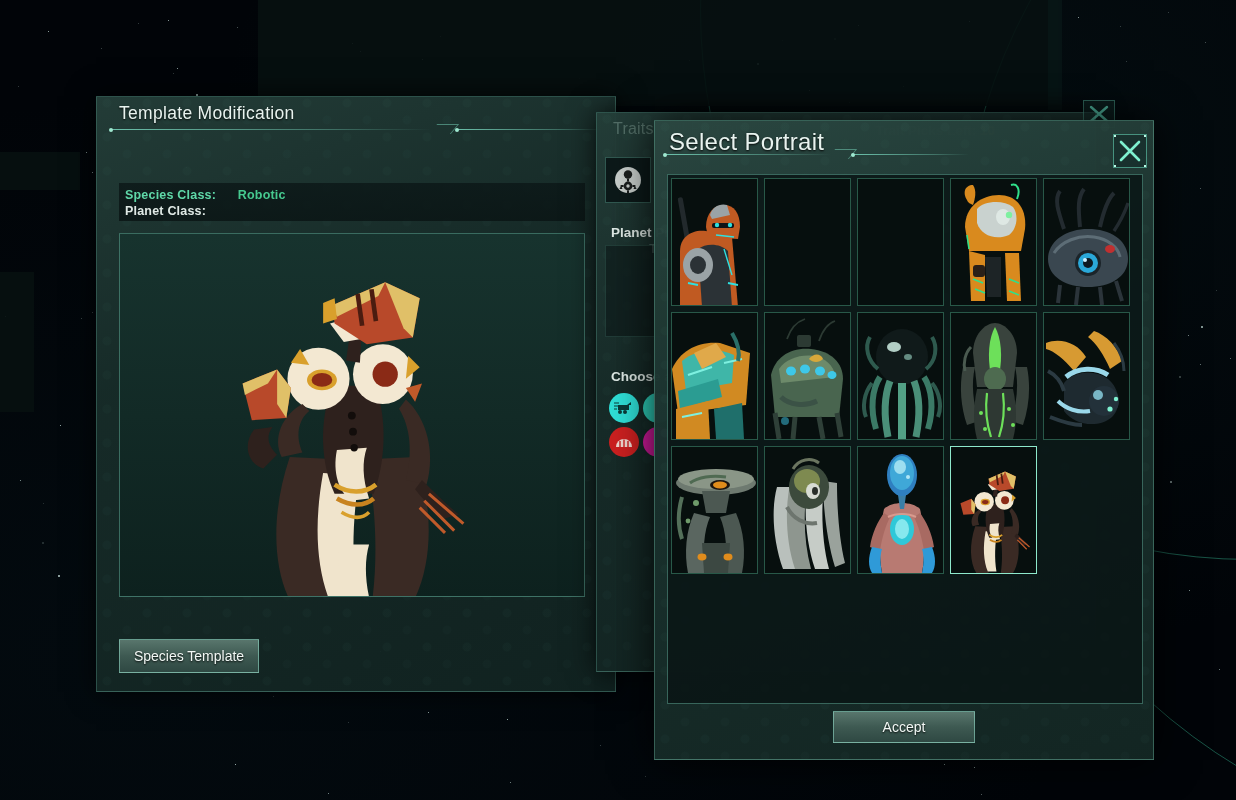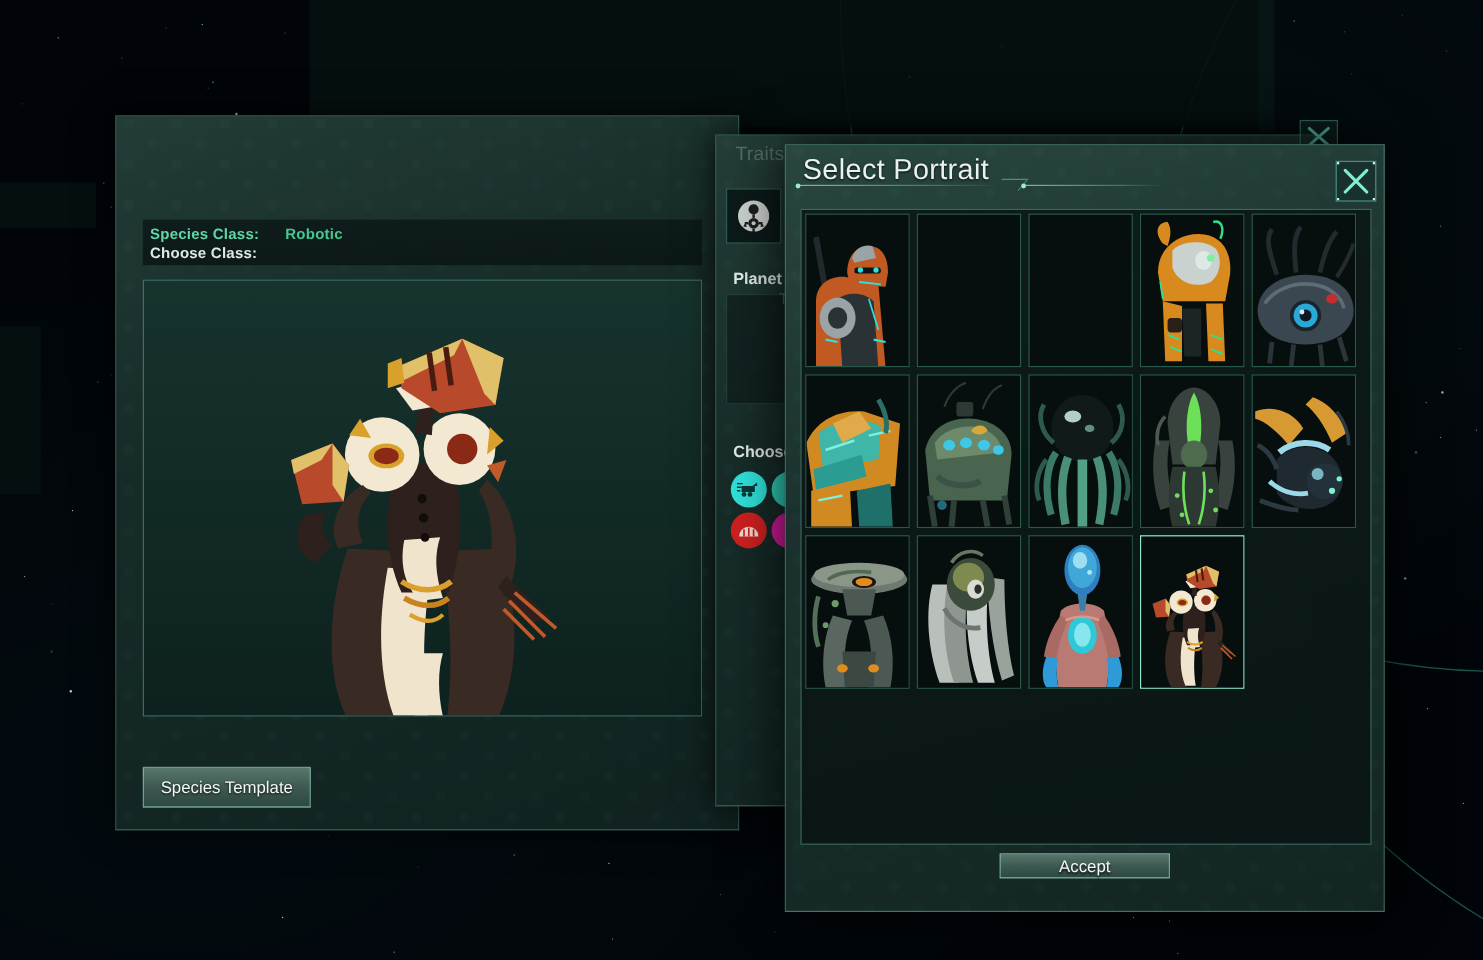--- a/index.html
+++ b/index.html
@@ -134,21 +134,21 @@
     background:rgba(9,20,19,.82);
     border:1px solid rgba(120,210,185,.42);
     overflow:hidden;
   }
   #portrait-grid { position:absolute; left:3px; top:3px;
     display:grid; grid-template-columns:repeat(5, 87px); gap:6px; }
   .cell { width:87px; height:128px; position:relative;
           background:#060f0e; border:1px solid rgba(70,150,120,.55); overflow:hidden; }
   .cell.selected { border-color:rgba(150,245,215,.95); box-shadow:0 0 6px rgba(120,230,200,.35) inset; }
   .cell .art { position:absolute; inset:0; }
-  #accept-button { position:absolute; left:178px; top:590px; width:142px; height:21px; }
+  #accept-button { position:absolute; left:178px; top:590px; width:142px; height:32px; }
 
   
   .ghost { position:absolute; font-size:14px; font-weight:bold;
            color:rgba(120,150,142,.18); white-space:nowrap; pointer-events:none; z-index:1; }
 </style>
 </head>
 <body>
 
 <div id="space">
   <div id="stars">
@@ -327,29 +327,35 @@
   <div class="orbit" style="left:960px; top:-300px; width:1150px; height:1150px;"></div>
   <div class="plate" style="left:258px; top:-10px; width:800px; height:116px;"></div>
   <div class="plate l" style="left:1048px; top:-10px; width:14px; height:120px;"></div>
   <div class="plate" style="left:-10px; top:152px; width:90px; height:38px;"></div>
   <div class="plate" style="left:-10px; top:272px; width:44px; height:140px;"></div>
 </div>
 
 <div class="panel" id="tmpl-window">
   <div class="hexbg"></div>
 
+  <div class="title-bar">
+    <div class="win-title">Template Modification</div>
+    <div class="title-rule" style="left:14px; top:32px; width:320px;"></div>
+    <div class="rule-notch" style="left:336px; top:27px;"></div>
+    <div class="title-rule" style="left:360px; top:32px; width:146px;"></div>
+  </div>
 
 
   <div class="info-box">
     <div class="info-row" style="top:5px;">
       <span class="lbl-green">Species Class:</span>
       <span class="val-green" style="margin-left:18px;">Robotic</span>
     </div>
     <div class="info-row" style="top:21px;">
-      <span class="lbl-white">Choose Class:</span>
+      <span class="lbl-white">Planet Class:</span>
     </div>
   </div>
 
   <div class="portrait-frame">
     <svg viewBox="0 0 466 364" width="466" height="364">
       <defs>
         <linearGradient id="pbg" x1="0" y1="0" x2="0" y2="1">
           <stop offset="0%" stop-color="#17332e"></stop>
             <stop offset="100%" stop-color="#0d211e"></stop>
         </linearGradient>

